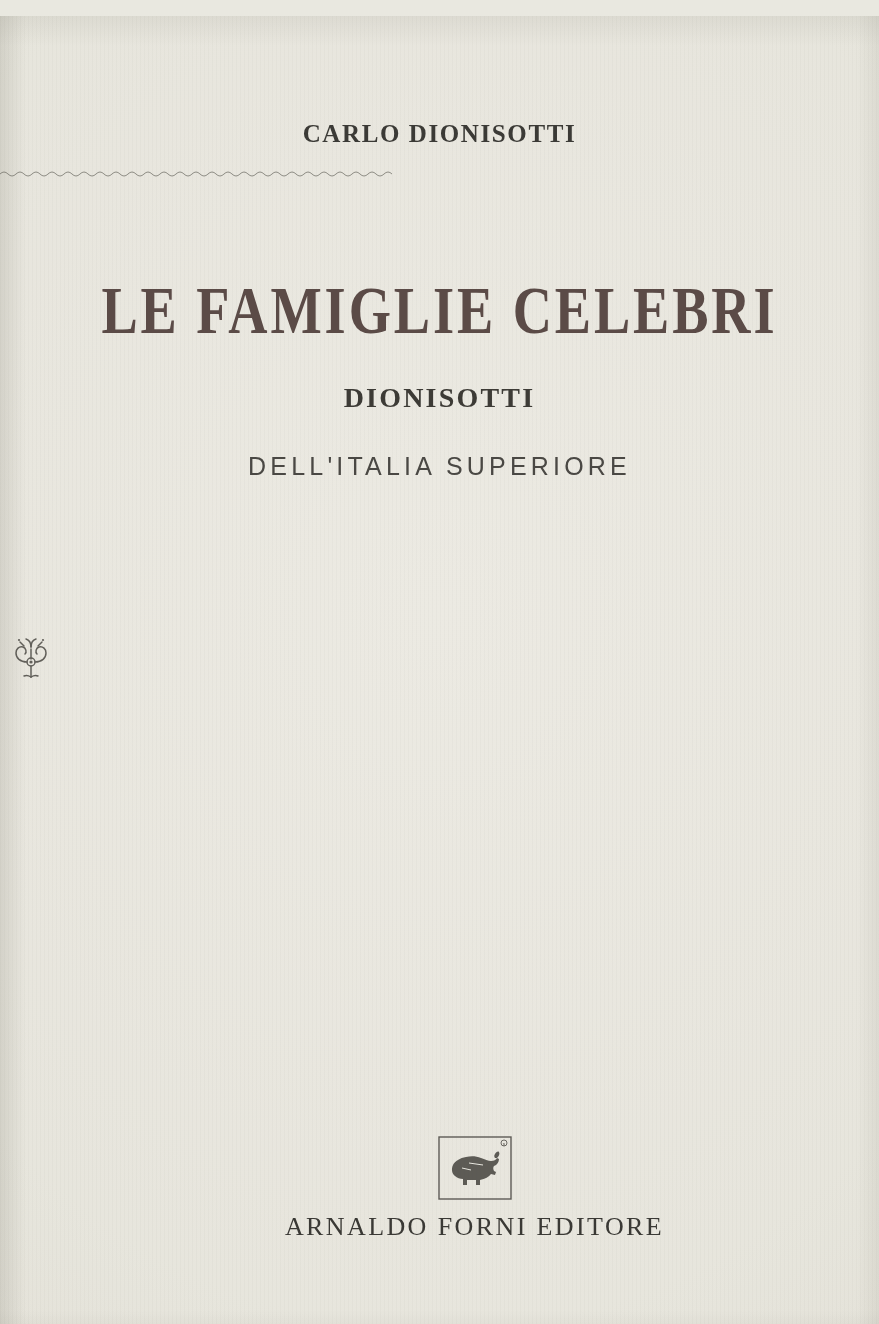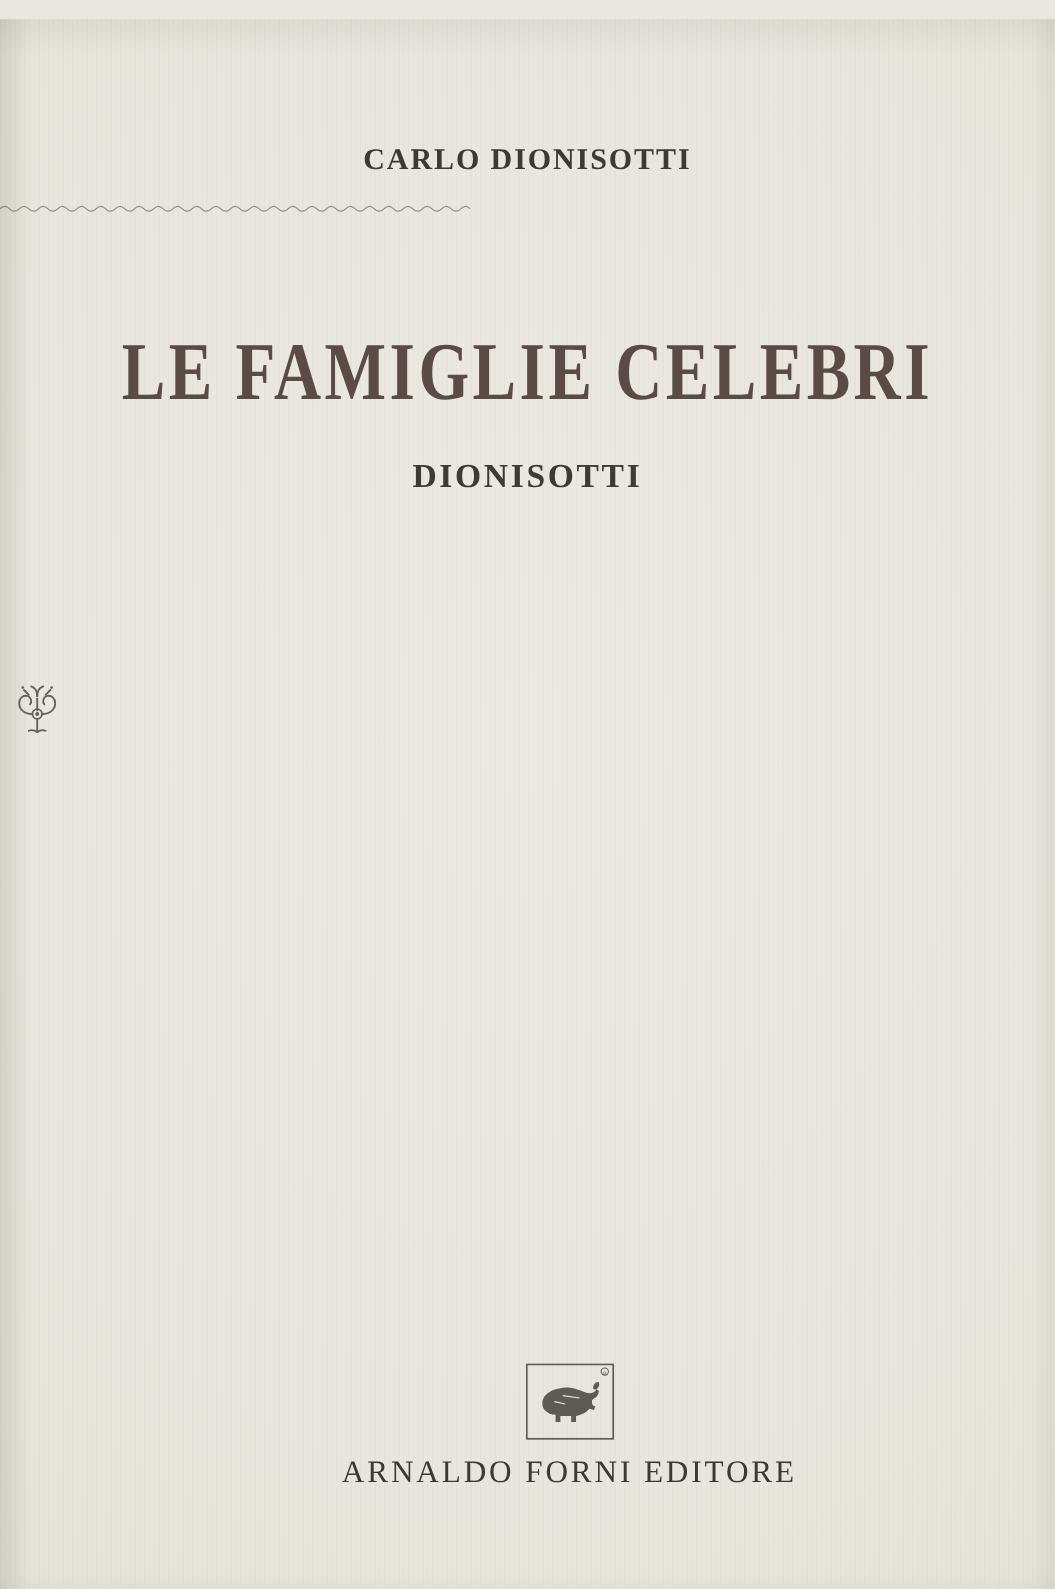--- a/index.html
+++ b/index.html
@@ -151,20 +151,21 @@
     <div class="author">CARLO DIONISOTTI</div>
 
     <svg class="wave-rule" viewBox="0 0 392 12" preserveAspectRatio="none">
       <path d="M0,6 Q4,2 8,6 T16,6 T24,6 T32,6 T40,6 T48,6 T56,6 T64,6 T72,6 T80,6 T88,6 T96,6 T104,6 T112,6 T120,6 T128,6 T136,6 T144,6 T152,6 T160,6 T168,6 T176,6 T184,6 T192,6 T200,6 T208,6 T216,6 T224,6 T232,6 T240,6 T248,6 T256,6 T264,6 T272,6 T280,6 T288,6 T296,6 T304,6 T312,6 T320,6 T328,6 T336,6 T344,6 T352,6 T360,6 T368,6 T376,6 T384,6 T392,6" fill="none" stroke="#6b6a62" stroke-width="1"></path>
     </svg>
 
     <div class="title">LE FAMIGLIE CELEBRI</div>
 
     <div class="subtitle">DIONISOTTI</div>
 
+    <div class="subsubtitle">DELL'ITALIA SUPERIORE</div>
 
     <svg class="ornament" viewBox="0 0 62 62">
       <g fill="none" stroke="#45433e" stroke-width="1.5" stroke-linecap="round">
         <path d="M31,18 C31,14 29,11 26,10"></path>
         <path d="M31,18 C31,14 33,11 36,10"></path>
         <path d="M31,20 L31,30"></path>
         <circle cx="31" cy="33" r="4"></circle>
         <path d="M27,33 C20,33 16,29 16,24 C16,20 19,17 23,18 C26,19 27,23 25,25"></path>
         <path d="M35,33 C42,33 46,29 46,24 C46,20 43,17 39,18 C36,19 35,23 37,25"></path>
         <path d="M31,37 L31,48"></path>

